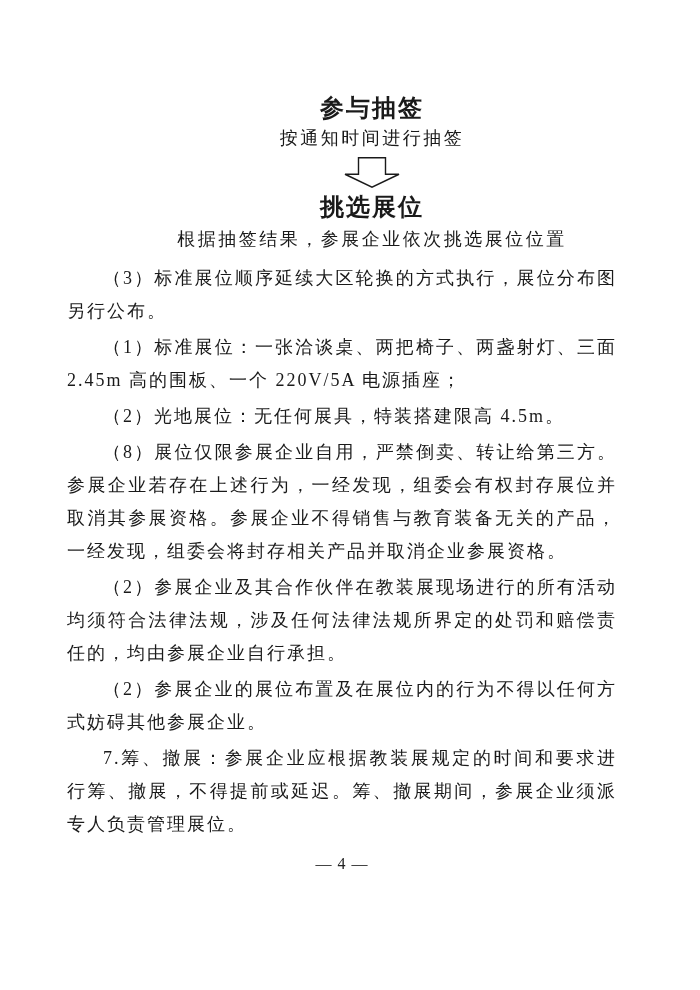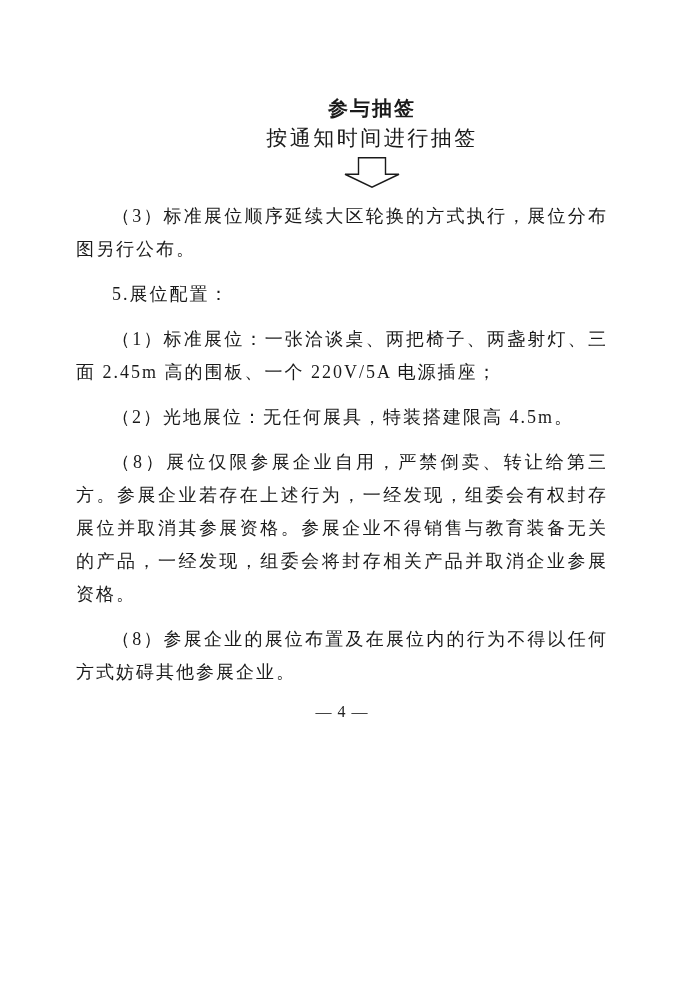--- a/index.html
+++ b/index.html
@@ -17,47 +17,47 @@
     font-family: "Liberation Serif", "DejaVu Serif", serif;
     padding: 96px 80px 0 64px;
     overflow: hidden;
   }
   
   .flow {
     text-align: center;
     transform: translateX(30px);
   }
   .flow-title {
-    font-size: 20px;
+    font-size: 24px;
     line-height: 24px;
     font-weight: 700;
     letter-spacing: 2px;
   }
   .flow-desc {
-    font-size: 21px;
+    font-size: 18px;
     line-height: 24px;
     margin-top: 6px;
     letter-spacing: 2.5px;
   }
   .flow-arrow {
     display: block;
     margin: 7px auto 0;
   }
   .mt7 { margin-top: 7px; }
   .mt8 { margin-top: 8px; }
   
   .doc-body {
     margin-top: 11px;
     font-size: 18px;
     line-height: 33px;
     letter-spacing: 2px;
     text-align: justify;
   }
   .doc-body p {
-    margin: 12px;
+    margin: 3px;
     padding: 0;
     text-indent: 2em;
   }
   
   .page-number {
     margin-top: 12px;
     text-align: center;
     font-size: 16px;
     line-height: 22px;
     letter-spacing: 1px;
@@ -70,26 +70,29 @@
 <div class="page">
 
   <div class="flow">
     <div class="flow-title">参与抽签</div>
     <div class="flow-desc">按通知时间进行抽签</div>
 
     <svg class="flow-arrow" width="56" height="31" viewBox="0 0 56 31">
       <path d="M 14.5 0.75 L 41.5 0.75 L 41.5 17.25 L 55 17.25 L 28 30.2 L 1 17.25 L 14.5 17.25 Z" fill="#ffffff" stroke="#1a1a1a" stroke-width="1.4" stroke-linejoin="miter"></path>
     </svg>
 
+    <div class="flow-title mt7">挑选展位</div>
+    <div class="flow-desc mt8">根据抽签结果，参展企业依次挑选展位位置</div>
   </div>
 
   <div class="doc-body">
     <p>（3）标准展位顺序延续大区轮换的方式执行，展位分布图另行公布。</p>
-    <p>5.展位配置：</p>
     <p>（1）标准展位：一张洽谈桌、两把椅子、两盏射灯、三面 2.45m 高的围板、一个 220V/5A 电源插座；</p>
     <p>（2）光地展位：无任何展具，特装搭建限高 4.5m。</p>
     <p>（8）展位仅限参展企业自用，严禁倒卖、转让给第三方。参展企业若存在上述行为，一经发现，组委会有权封存展位并取消其参展资格。参展企业不得销售与教育装备无关的产品，一经发现，组委会将封存相关产品并取消企业参展资格。</p>
-    <p>（8）参展企业的展位布置及在展位内的行为不得以任何方式妨碍其他参展企业。</p>
+    <p>（2）参展企业及其合作伙伴在教装展现场进行的所有活动均须符合法律法规，涉及任何法律法规所界定的处罚和赔偿责任的，均由参展企业自行承担。</p>
+    <p>（2）参展企业的展位布置及在展位内的行为不得以任何方式妨碍其他参展企业。</p>
+    <p>7.筹、撤展：参展企业应根据教装展规定的时间和要求进行筹、撤展，不得提前或延迟。筹、撤展期间，参展企业须派专人负责管理展位。</p>
   </div>
 
   <div class="page-number">— 4 —</div>
 
 </div>
 
 </body></html>

